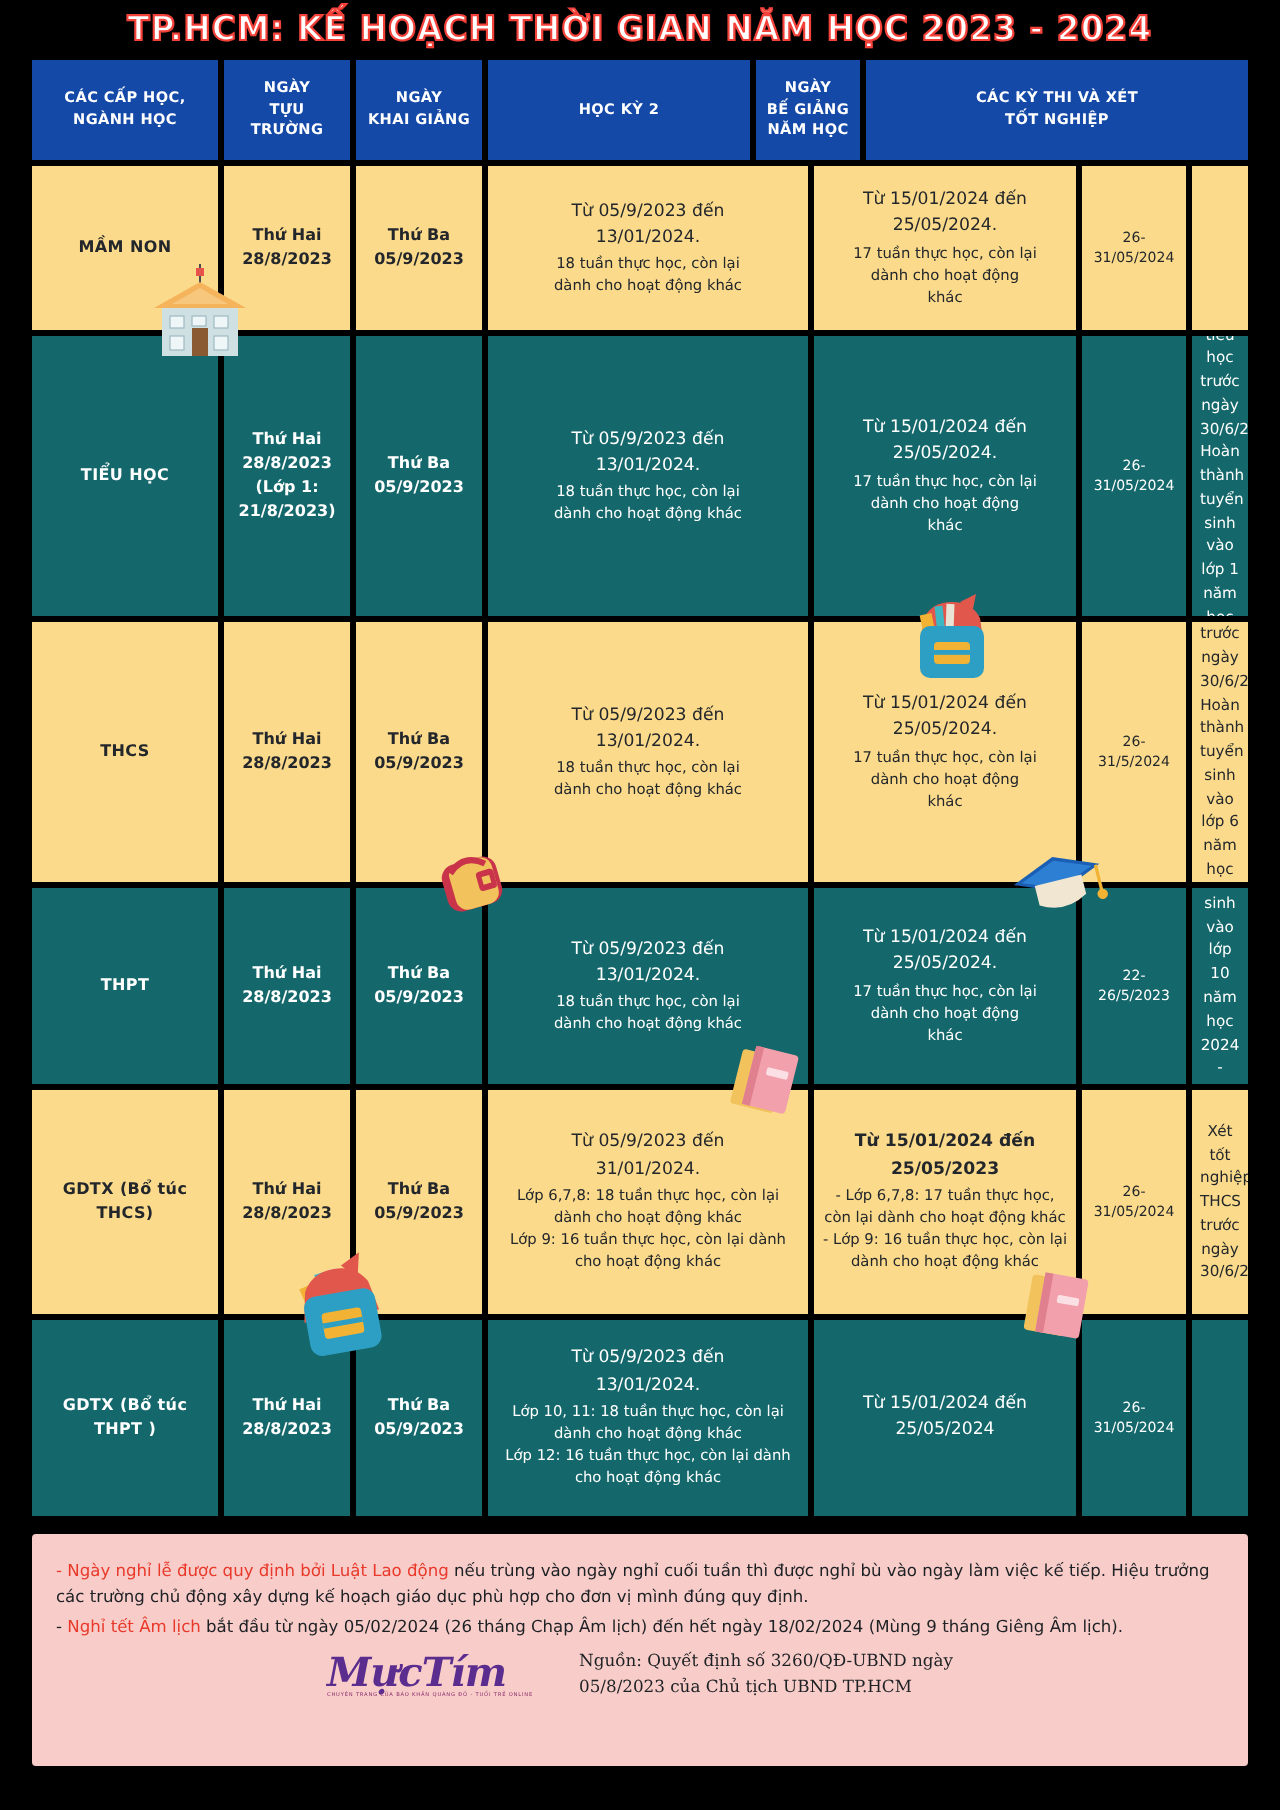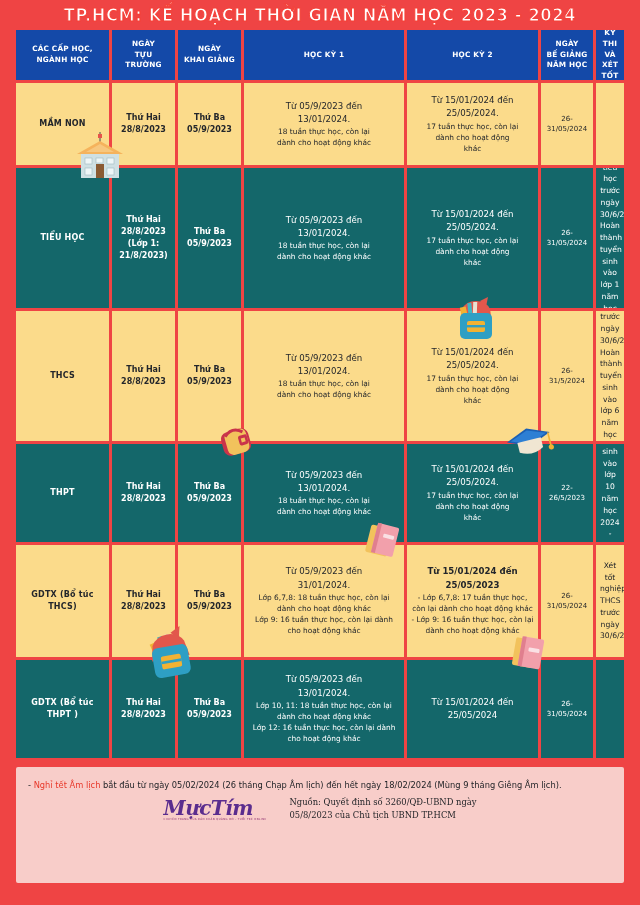--- a/index.html
+++ b/index.html
@@ -6,21 +6,21 @@
   body{
     width:640px;height:905px;
     background:#ffffff;
     font-family:"DejaVu Sans","Liberation Sans",sans-serif;
     overflow:hidden;
     position:relative;
   }
   #page{
     position:relative;
     width:640px;height:905px;
-    background:#ef4444;
+    background:#000000;
     box-sizing:border-box;
     padding:0 16px;
   }
 
   
   .title-wrap{
     height:30px;
     display:flex;align-items:center;justify-content:center;
   }
   .title{
@@ -169,23 +169,20 @@
 
     <div class="row head">
       <div class="cell c0">
           <div class="inner ml">CÁC CẤP HỌC,<br>NGÀNH HỌC</div>
         </div>
       <div class="cell c1">
           <div class="inner ml">NGÀY<br>TỰU TRƯỜNG</div>
         </div>
       <div class="cell c2">
           <div class="inner ml">NGÀY<br>KHAI GIẢNG</div>
-        </div>
-      <div class="cell c3">
-          <div class="inner ml">HỌC KỲ 1</div>
         </div>
       <div class="cell c4">
           <div class="inner ml">HỌC KỲ 2</div>
         </div>
       <div class="cell c5">
           <div class="inner ml">NGÀY<br>BẾ GIẢNG<br>NĂM HỌC</div>
         </div>
       <div class="cell c6">
           <div class="inner ml">CÁC KỲ THI VÀ XÉT<br>TỐT NGHIỆP</div>
         </div>
@@ -457,20 +454,23 @@
         <rect x="4" y="10" width="20" height="28" rx="2" fill="#f2c25c"></rect>
         <rect x="10" y="8" width="22" height="30" rx="2" fill="#f2a0ab"></rect>
         <rect x="10" y="8" width="4" height="30" fill="#e07f8e"></rect>
         <rect x="18" y="18" width="11" height="4" rx="1" fill="#fae0e4"></rect>
       </g>
     </svg>
   </div>
 
   <div class="footer">
     <p class="note">
+      <span class="hl">- Ngày nghỉ lễ được quy định bởi Luật Lao động</span><span> nếu trùng vào ngày nghỉ cuối tuần thì được nghỉ bù vào ngày làm việc kế tiếp. Hiệu trưởng các trường chủ động xây dựng kế hoạch giáo dục phù hợp cho đơn vị mình đúng quy định.</span>
+    </p>
+    <p class="note">
       <span>- </span><span class="hl">Nghỉ tết Âm lịch</span><span> bắt đầu từ ngày 05/02/2024 (26 tháng Chạp Âm lịch) đến hết ngày 18/02/2024 (Mùng 9 tháng Giêng Âm lịch).</span>
     </p>
     <div class="footer-bottom">
       <div class="logo">
         <span>MựcTím</span>
         <span class="sub">CHUYÊN TRANG CỦA BÁO KHĂN QUÀNG ĐỎ - TUỔI TRẺ ONLINE</span>
       </div>
       <div class="source">Nguồn: Quyết định số 3260/QĐ-UBND ngày<br>05/8/2023 của Chủ tịch UBND TP.HCM</div>
     </div>
   </div>

